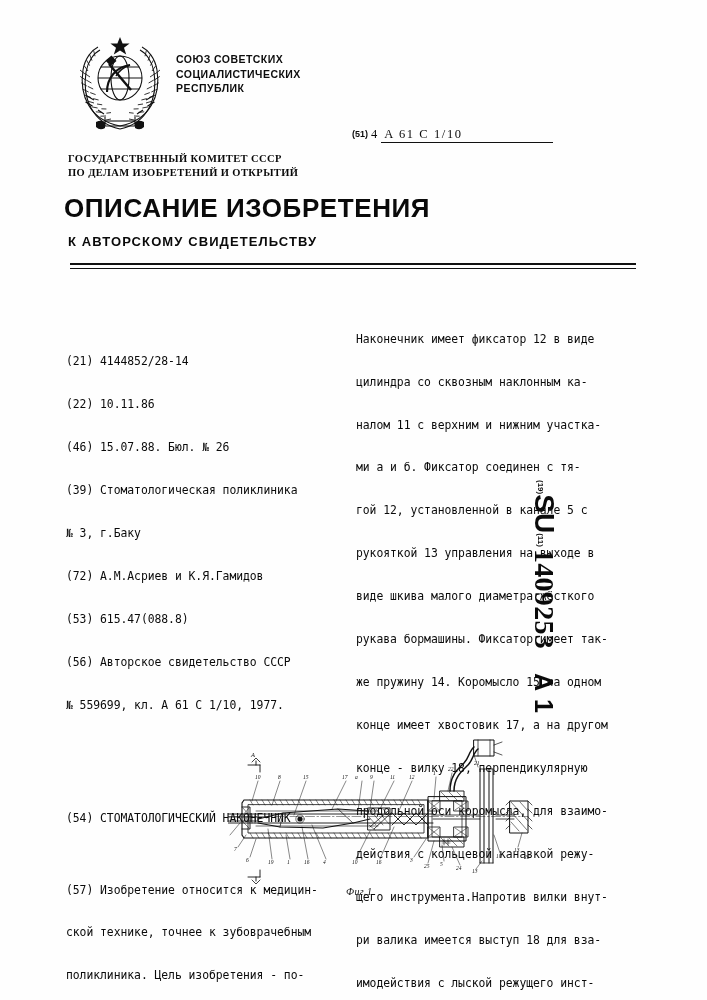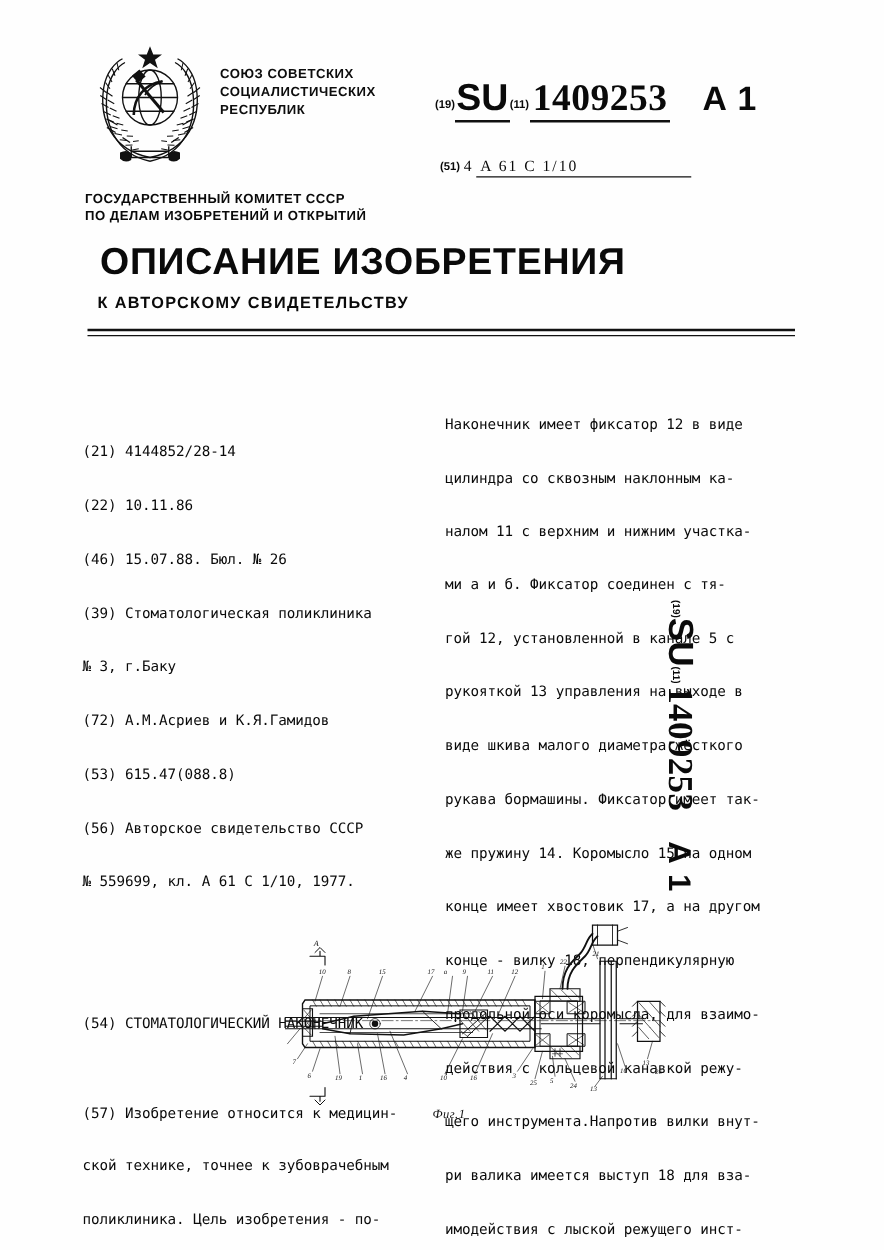--- a/index.html
+++ b/index.html
@@ -62,33 +62,33 @@
     font-family:"Liberation Sans","DejaVu Sans",sans-serif;
   }
   .ipc .ed{font-size:12.5px;margin:0 4px 0 3px;}
   .ipc .cls{
     font-size:12.5px;letter-spacing:1.6px;
     border-bottom:1.4px solid #111;padding:0 90px 1px 3px;margin-top:47px;
   }
 
   .committee{
     position:absolute;left:68px;top:152px;
-    font-family:Liberation Sans, sans-serif;
+    font-family:Liberation Serif, serif;
     font-size:10.5px;font-weight:700;letter-spacing:.4px;line-height:14px;
   }
 
   .title-main{
-    position:absolute;left:80px;top:193px;
-    font-family:"Liberation Sans","DejaVu Sans",sans-serif;
-    font-size:30px;font-weight:700;letter-spacing:.6px;
+    position:absolute;left:64px;top:193px;
+    font-family:"Liberation Sans","DejaVu Sans",sans-serif;
+    font-size:26px;font-weight:700;letter-spacing:.6px;
   }
   .title-sub{
     position:absolute;left:68px;top:234px;
     font-family:"Liberation Sans","DejaVu Sans",sans-serif;
-    font-size:13px;font-weight:700;letter-spacing:1.1px;margin-left:10px;
+    font-size:13px;font-weight:700;letter-spacing:1.1px;
   }
 
   .rule{
     position:absolute;left:70px;top:263px;width:566px;
     border-top:2.6px solid #111;
     border-bottom:1.1px solid #111;height:2.6px;
   }
 
   
   .col{
@@ -183,23 +183,20 @@
         </g>
       </svg>
     </div>
 
     <div class="union-lines">
       <div>СОЮЗ СОВЕТСКИХ</div>
       <div>СОЦИАЛИСТИЧЕСКИХ</div>
       <div>РЕСПУБЛИК</div>
     </div>
 
-    <div class="patno">
-      <span class="sup">(19)</span><span class="su">SU</span><span class="sup">(11)</span><span class="num">1409253</span><span class="kind">A 1</span>
-    </div>
 
     <div class="ipc">
       <span class="sup">(51)</span><span class="ed">4</span><span class="cls">A 61 C 1/10</span>
     </div>
 
     <div class="committee">
       <div>ГОСУДАРСТВЕННЫЙ КОМИТЕТ СССР</div>
       <div>ПО ДЕЛАМ ИЗОБРЕТЕНИЙ И ОТКРЫТИЙ</div>
     </div>
 

